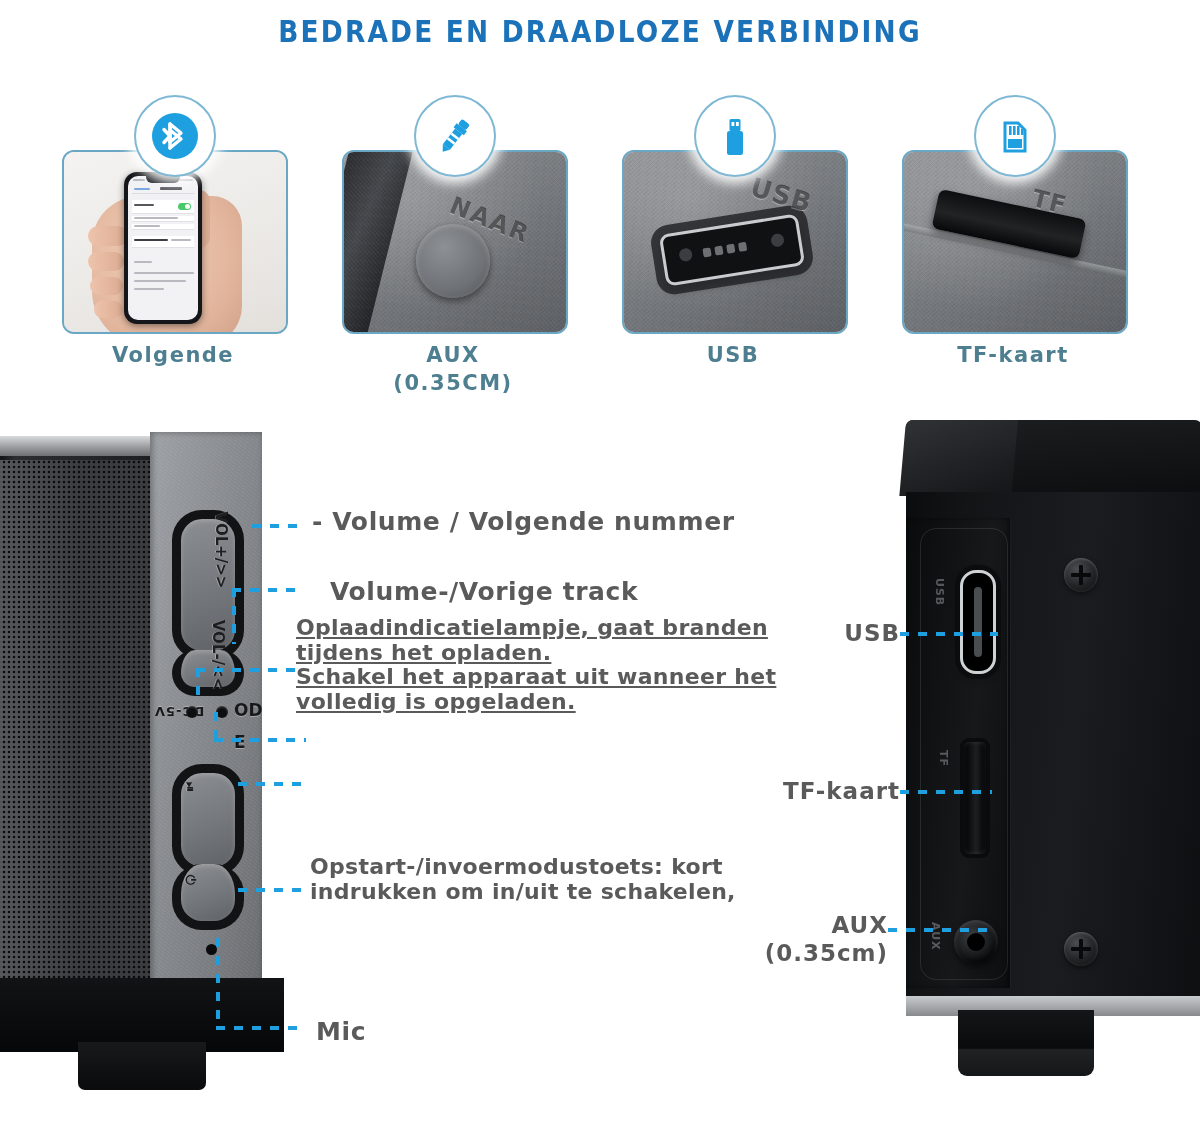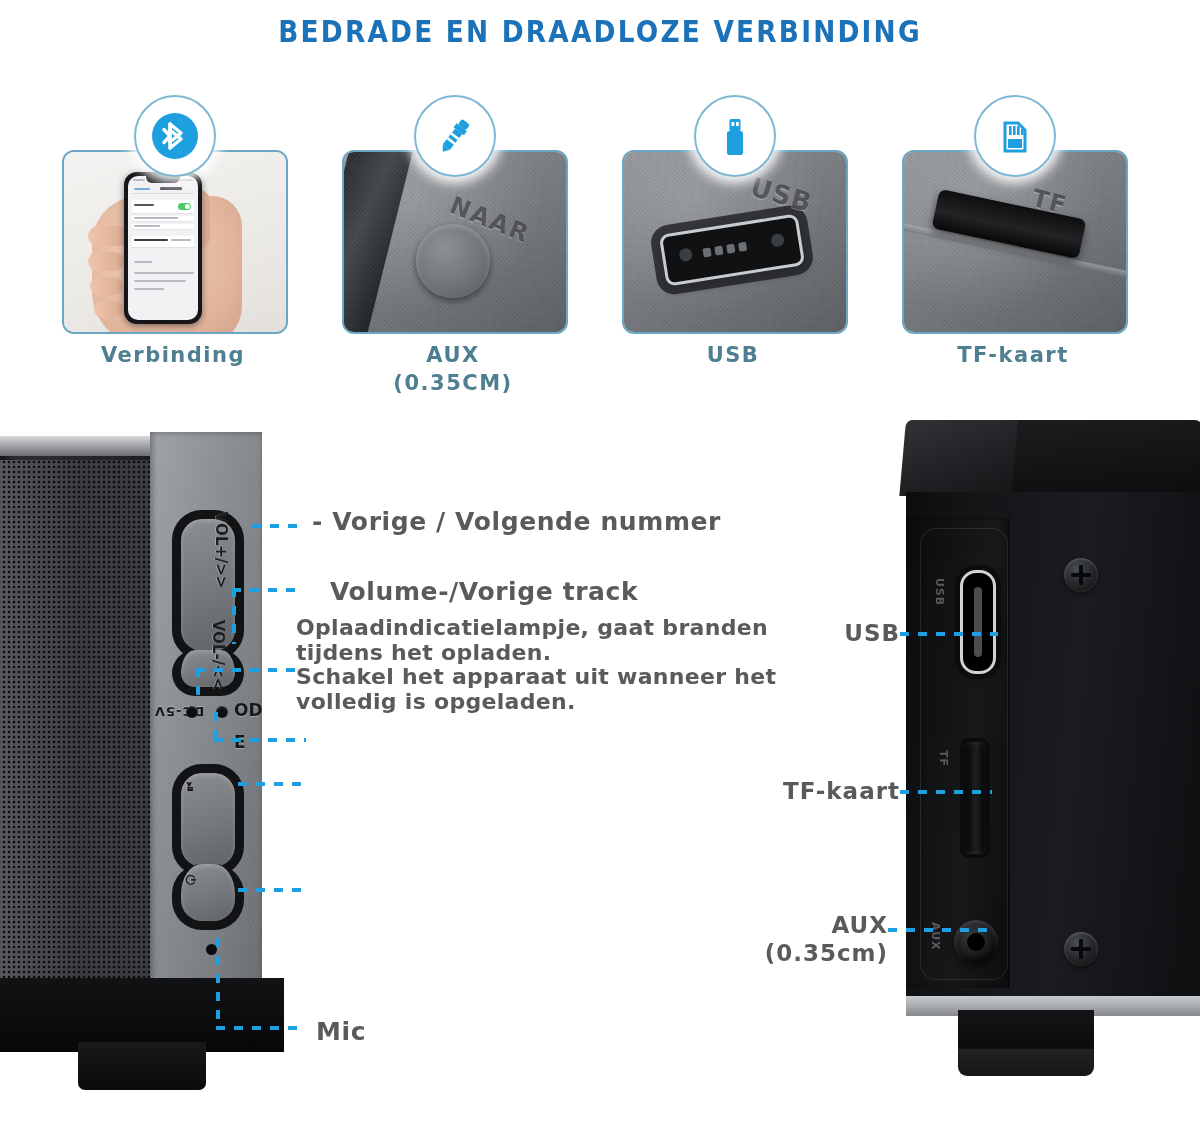--- a/index.html
+++ b/index.html
@@ -326,21 +326,21 @@
       <div class="badge">
         <svg class="ic" width="50" height="50" viewBox="0 0 50 50">
           <circle cx="25" cy="25" r="23" fill="#1e9fe0"></circle>
           <path d="M20 13 L31 22 L20 31 L20 13 M20 37 L31 28 L20 19" fill="none" stroke="#fff" stroke-width="3.4" stroke-linejoin="round" stroke-linecap="round"></path>
           <line x1="20" y1="13" x2="20" y2="37" stroke="#fff" stroke-width="3.4" stroke-linecap="round"></line>
           <line x1="14" y1="18.5" x2="20" y2="25" stroke="#fff" stroke-width="3.4" stroke-linecap="round"></line>
           <line x1="14" y1="31.5" x2="20" y2="25" stroke="#fff" stroke-width="3.4" stroke-linecap="round"></line>
         </svg>
       </div>
       <div class="cap">
-        <span>Verbinding</span>
+        <span>Volgende</span>
       </div>
     </div>
 
     <div class="card" style="left:342px">
       <div class="frame">
         <div class="photo plastic">
           <div class="edge-strip"></div>
           <div class="grain"></div>
           <div class="aux-knob"></div>
           <div class="emboss" style="left:104px;top:54px;font-size:24px;transform:rotate(22deg);letter-spacing:2px;">NAAR</div>
@@ -461,31 +461,33 @@
 
   <div class="ld" style="left:214px;top:738px;width:92px;"></div>
   <div class="ldv" style="left:214px;top:712px;height:28px;"></div>
 
   <div class="ld" style="left:238px;top:782px;width:66px;"></div>
   <div class="ld" style="left:238px;top:888px;width:66px;"></div>
 
   <div class="ldv" style="left:216px;top:938px;height:90px;"></div>
   <div class="ld" style="left:216px;top:1026px;width:90px;"></div>
 
-  <div class="ann big" style="left:312px;top:508px;">-  Vorige / Volgende nummer</div>
+  <div class="ann big" style="left:312px;top:508px;">-  Volume / Volgende nummer</div>
 
   <div class="ann big" style="left:330px;top:578px;">Volume-/Vorige track</div>
 
-  <div class="ann mid" style="left:296px;top:616px;">Oplaadindicatielampje, gaat branden
+  <div class="ann mid" style="left:296px;top:616px;text-decoration:underline;">Oplaadindicatielampje, gaat branden
 tijdens het opladen.
 Schakel het apparaat uit wanneer het
 volledig is opgeladen.</div>
 
 
 
+  <div class="ann mid" style="left:310px;top:855px;">Opstart-/invoermodustoets: kort
+indrukken om in/uit te schakelen,</div>
 
 
 
   <div class="ann big" style="left:316px;top:1018px;">Mic</div>
 
   <div class="dev-right">
     <div class="rt-top"></div>
     <div class="rt-topsplit"></div>
     <div class="rt-body"></div>
     <div class="port-bay"></div>

